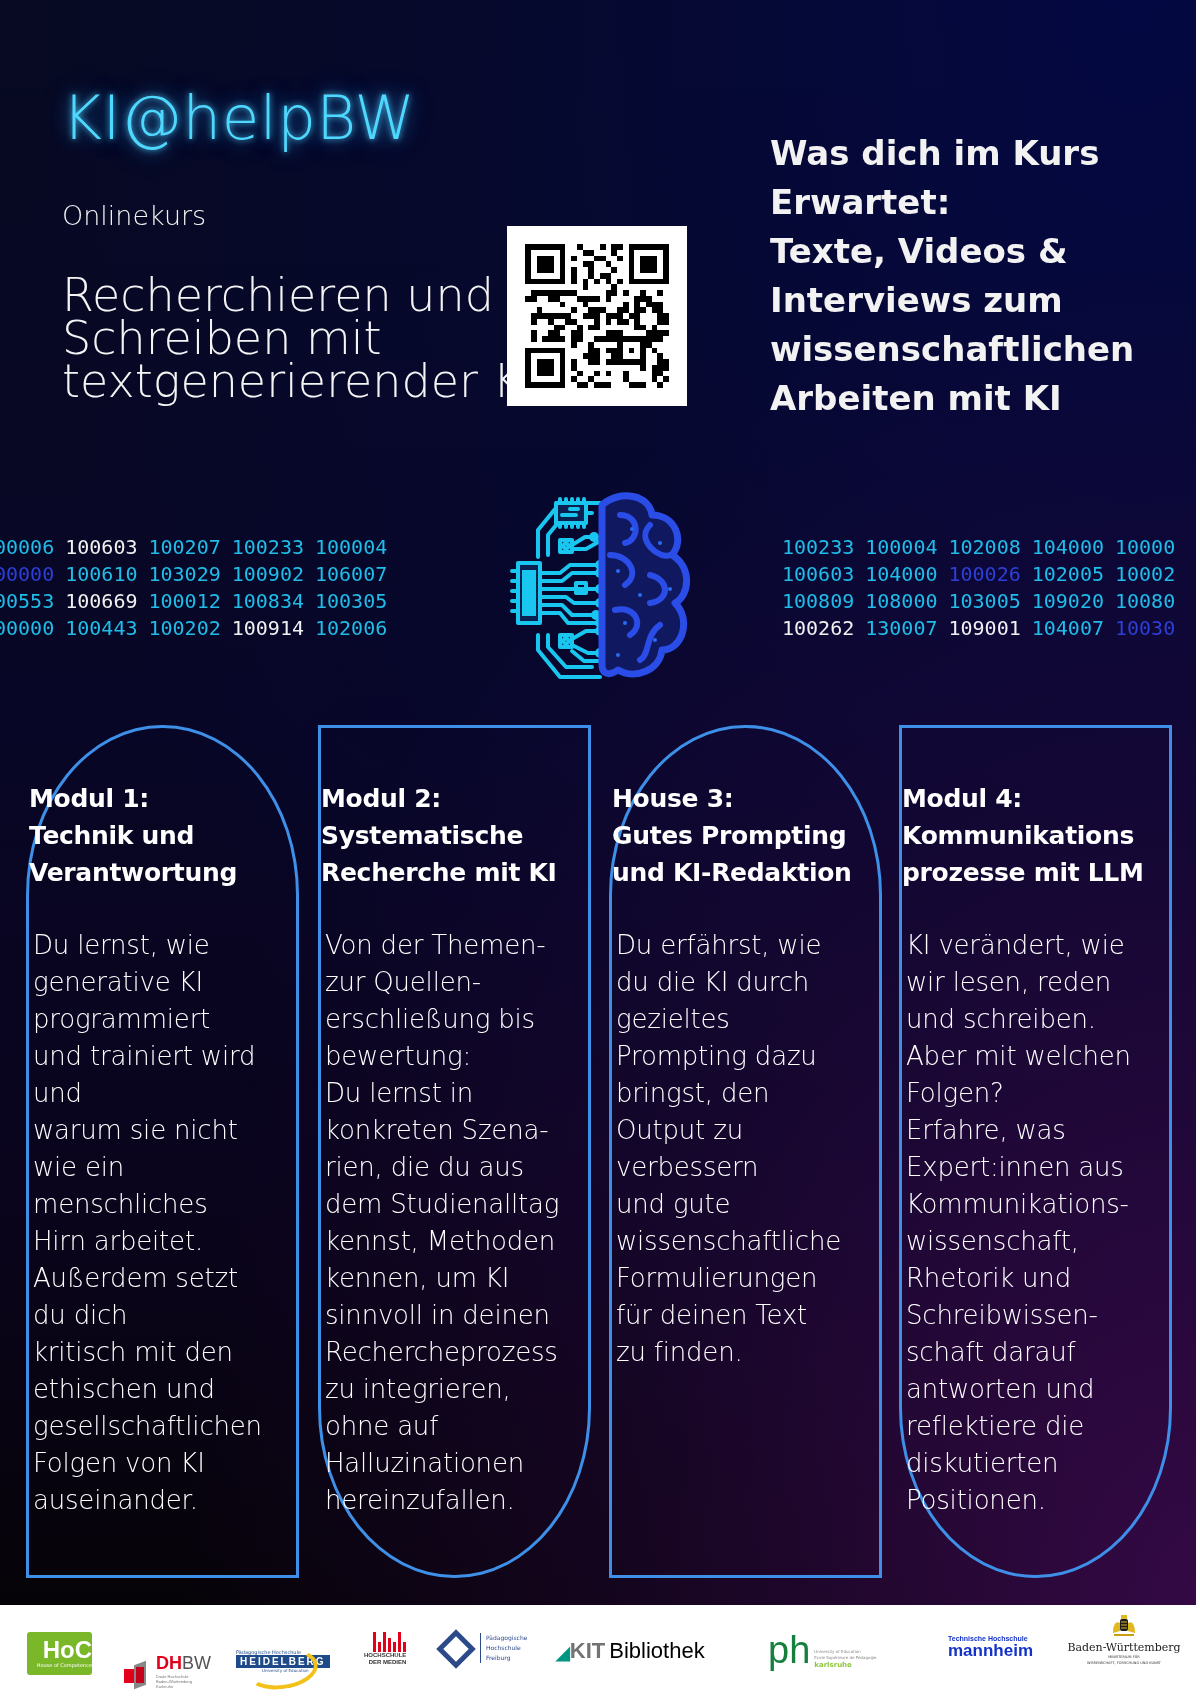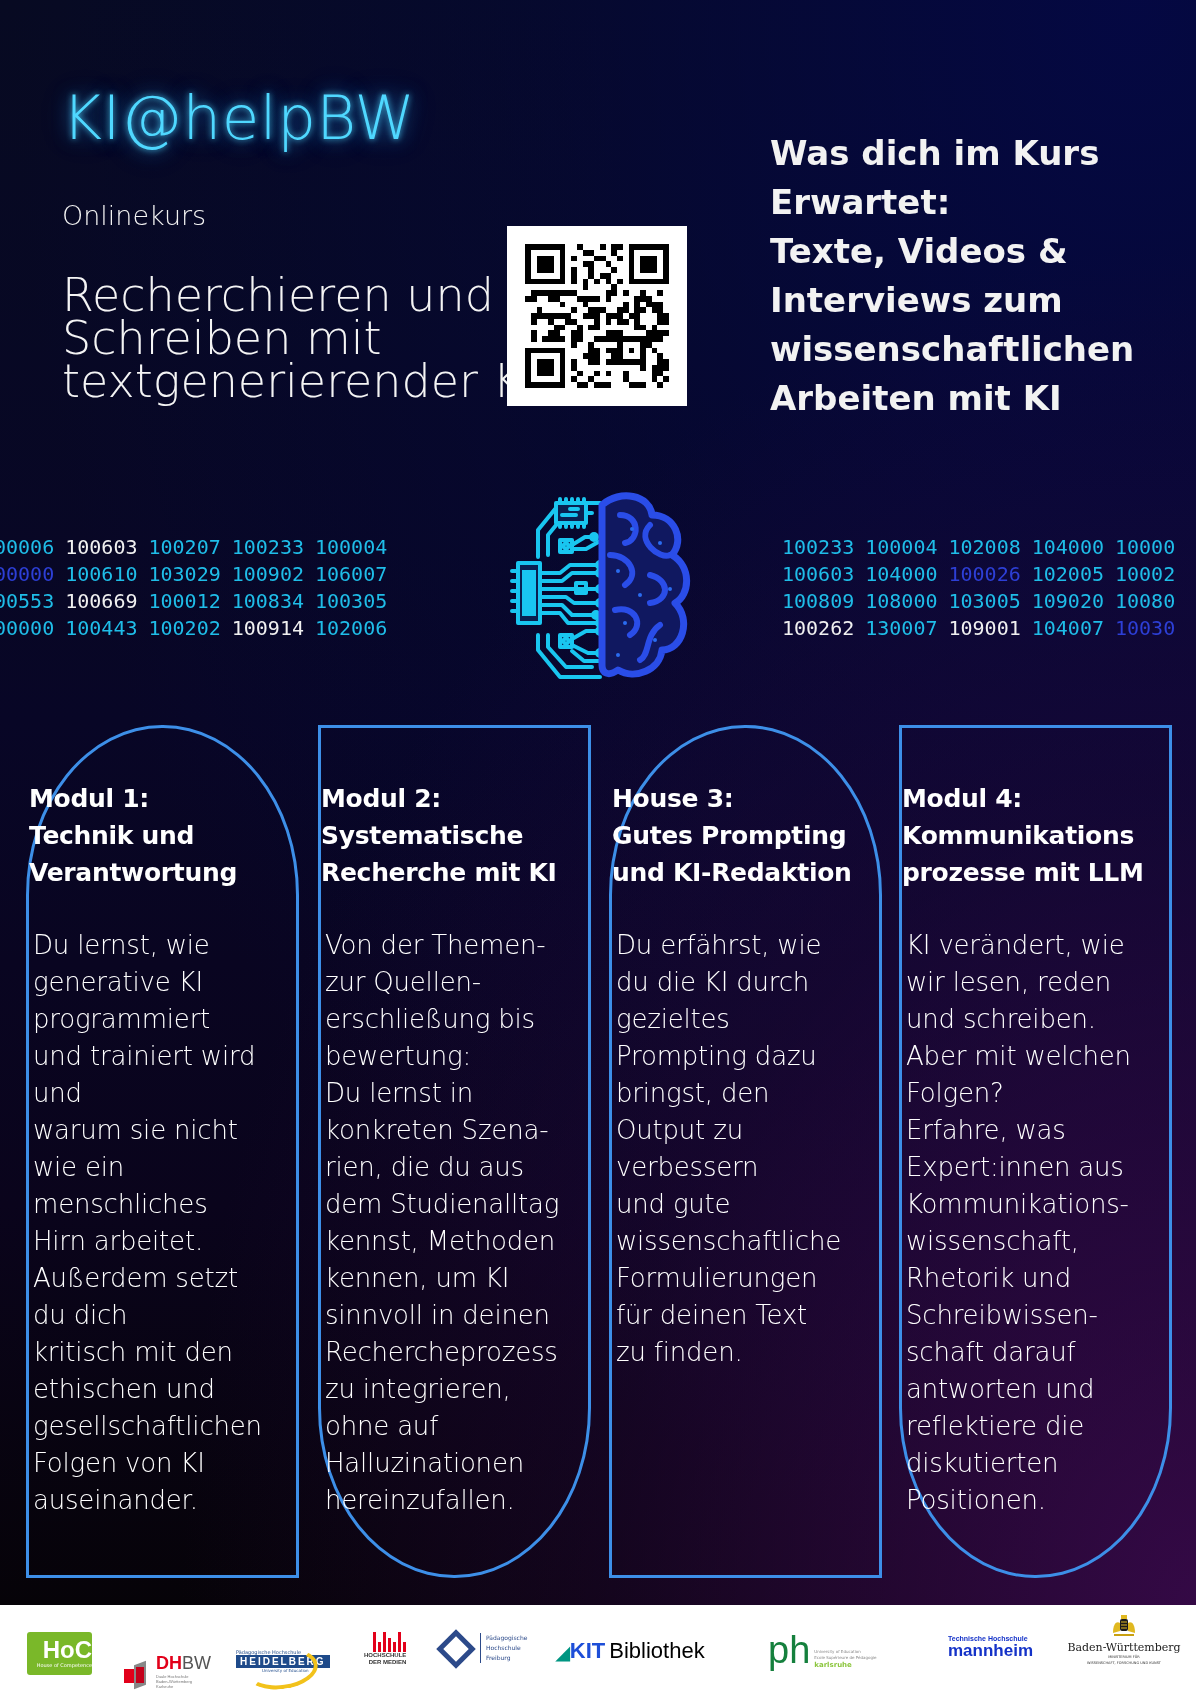--- a/index.html
+++ b/index.html
@@ -97,21 +97,21 @@
   .logo-phhd .swoosh { position: absolute; left: 10px; top: 0; width: 72px; height: 40px; border: 4px solid #f2c21b; border-radius: 50%; border-left-color: transparent; border-top-color: transparent; transform: rotate(-8deg); }
   .logo-hdm { left: 364px; top: 27px; flex-direction: column; }
   .logo-hdm .bars { display: flex; align-items: flex-end; gap: 2px; height: 20px; }
   .logo-hdm .bars i { display: block; width: 3px; background: #e2001a; }
   .logo-hdm .txt { font-size: 6px; line-height: 7px; color: #333; text-align: center; font-family: "Liberation Sans", sans-serif; font-weight: 700; }
   .logo-phfr { left: 442px; top: 28px; }
   .logo-phfr .diamond { width: 28px; height: 28px; border: 5px solid #2c4a8a; transform: rotate(45deg); }
   .logo-phfr .txt { margin-left: 10px; border-left: 1px solid #2c4a8a; padding-left: 5px; font-size: 6px; line-height: 10px; color: #2c4a8a; }
   .logo-kit { left: 556px; top: 33px; font-family: "Liberation Sans", sans-serif; }
   .logo-kit .k { color: #009682; font-weight: 700; font-size: 18px; }
-  .logo-kit .kit { color: #1d4ed8; font-weight: 900; font-size: 22px; }
+  .logo-kit .kit { color: #737373; font-weight: 900; font-size: 22px; }
   .logo-kit .lib { color: #000; font-size: 22px; margin-left: 4px; }
   .logo-phka { left: 768px; top: 25px; }
   .logo-phka .ph { color: #15803d; font-size: 38px; font-weight: 300; font-family: "Liberation Sans", sans-serif; line-height: 40px; }
   .logo-phka .txt { font-size: 4px; color: #888; line-height: 6px; margin-left: 4px; }
   .logo-phka .txt b { display: block; color: #8dc63f; font-size: 7px; line-height: 9px; }
   .logo-thm { left: 948px; top: 30px; flex-direction: column; align-items: flex-start; font-family: "Liberation Sans", sans-serif; }
   .logo-thm .top { color: #1432c8; font-size: 7px; font-weight: 700; }
   .logo-thm .big { color: #1432c8; font-size: 17px; font-weight: 700; line-height: 18px; }
   .logo-bw { left: 1064px; top: 10px; flex-direction: column; align-items: center; width: 120px; }
   .logo-bw .crest { width: 26px; height: 24px; position: relative; }

